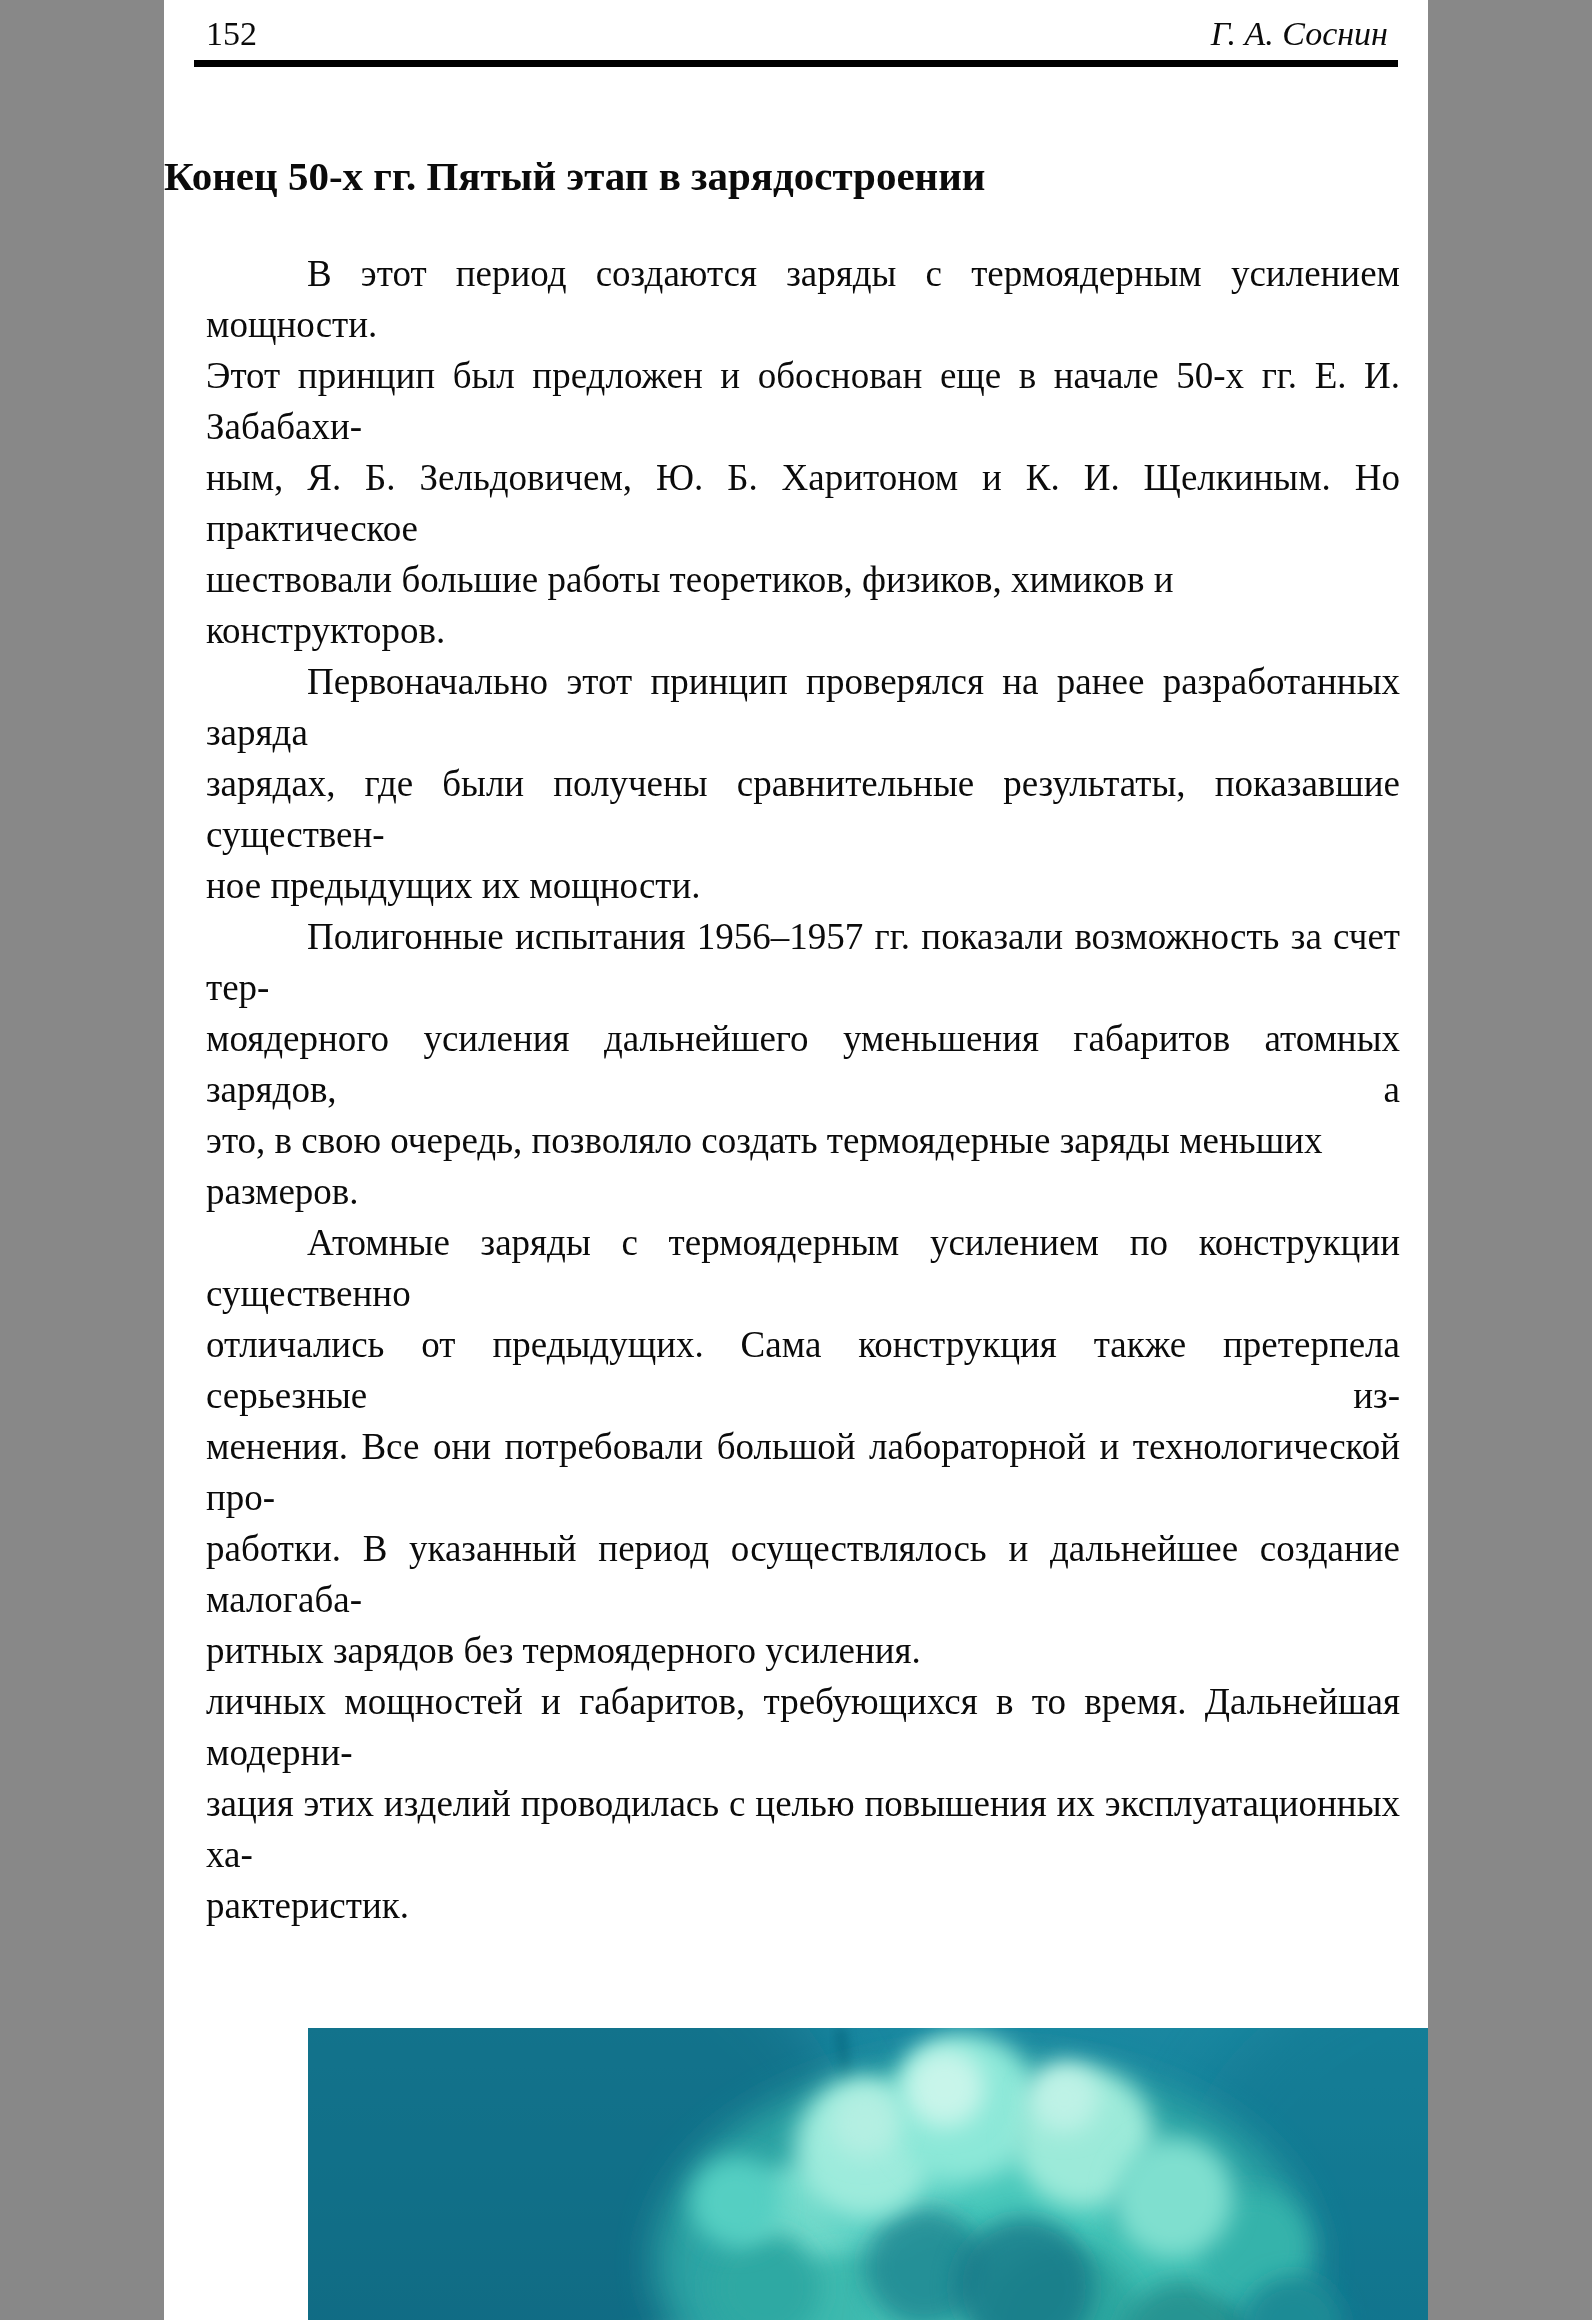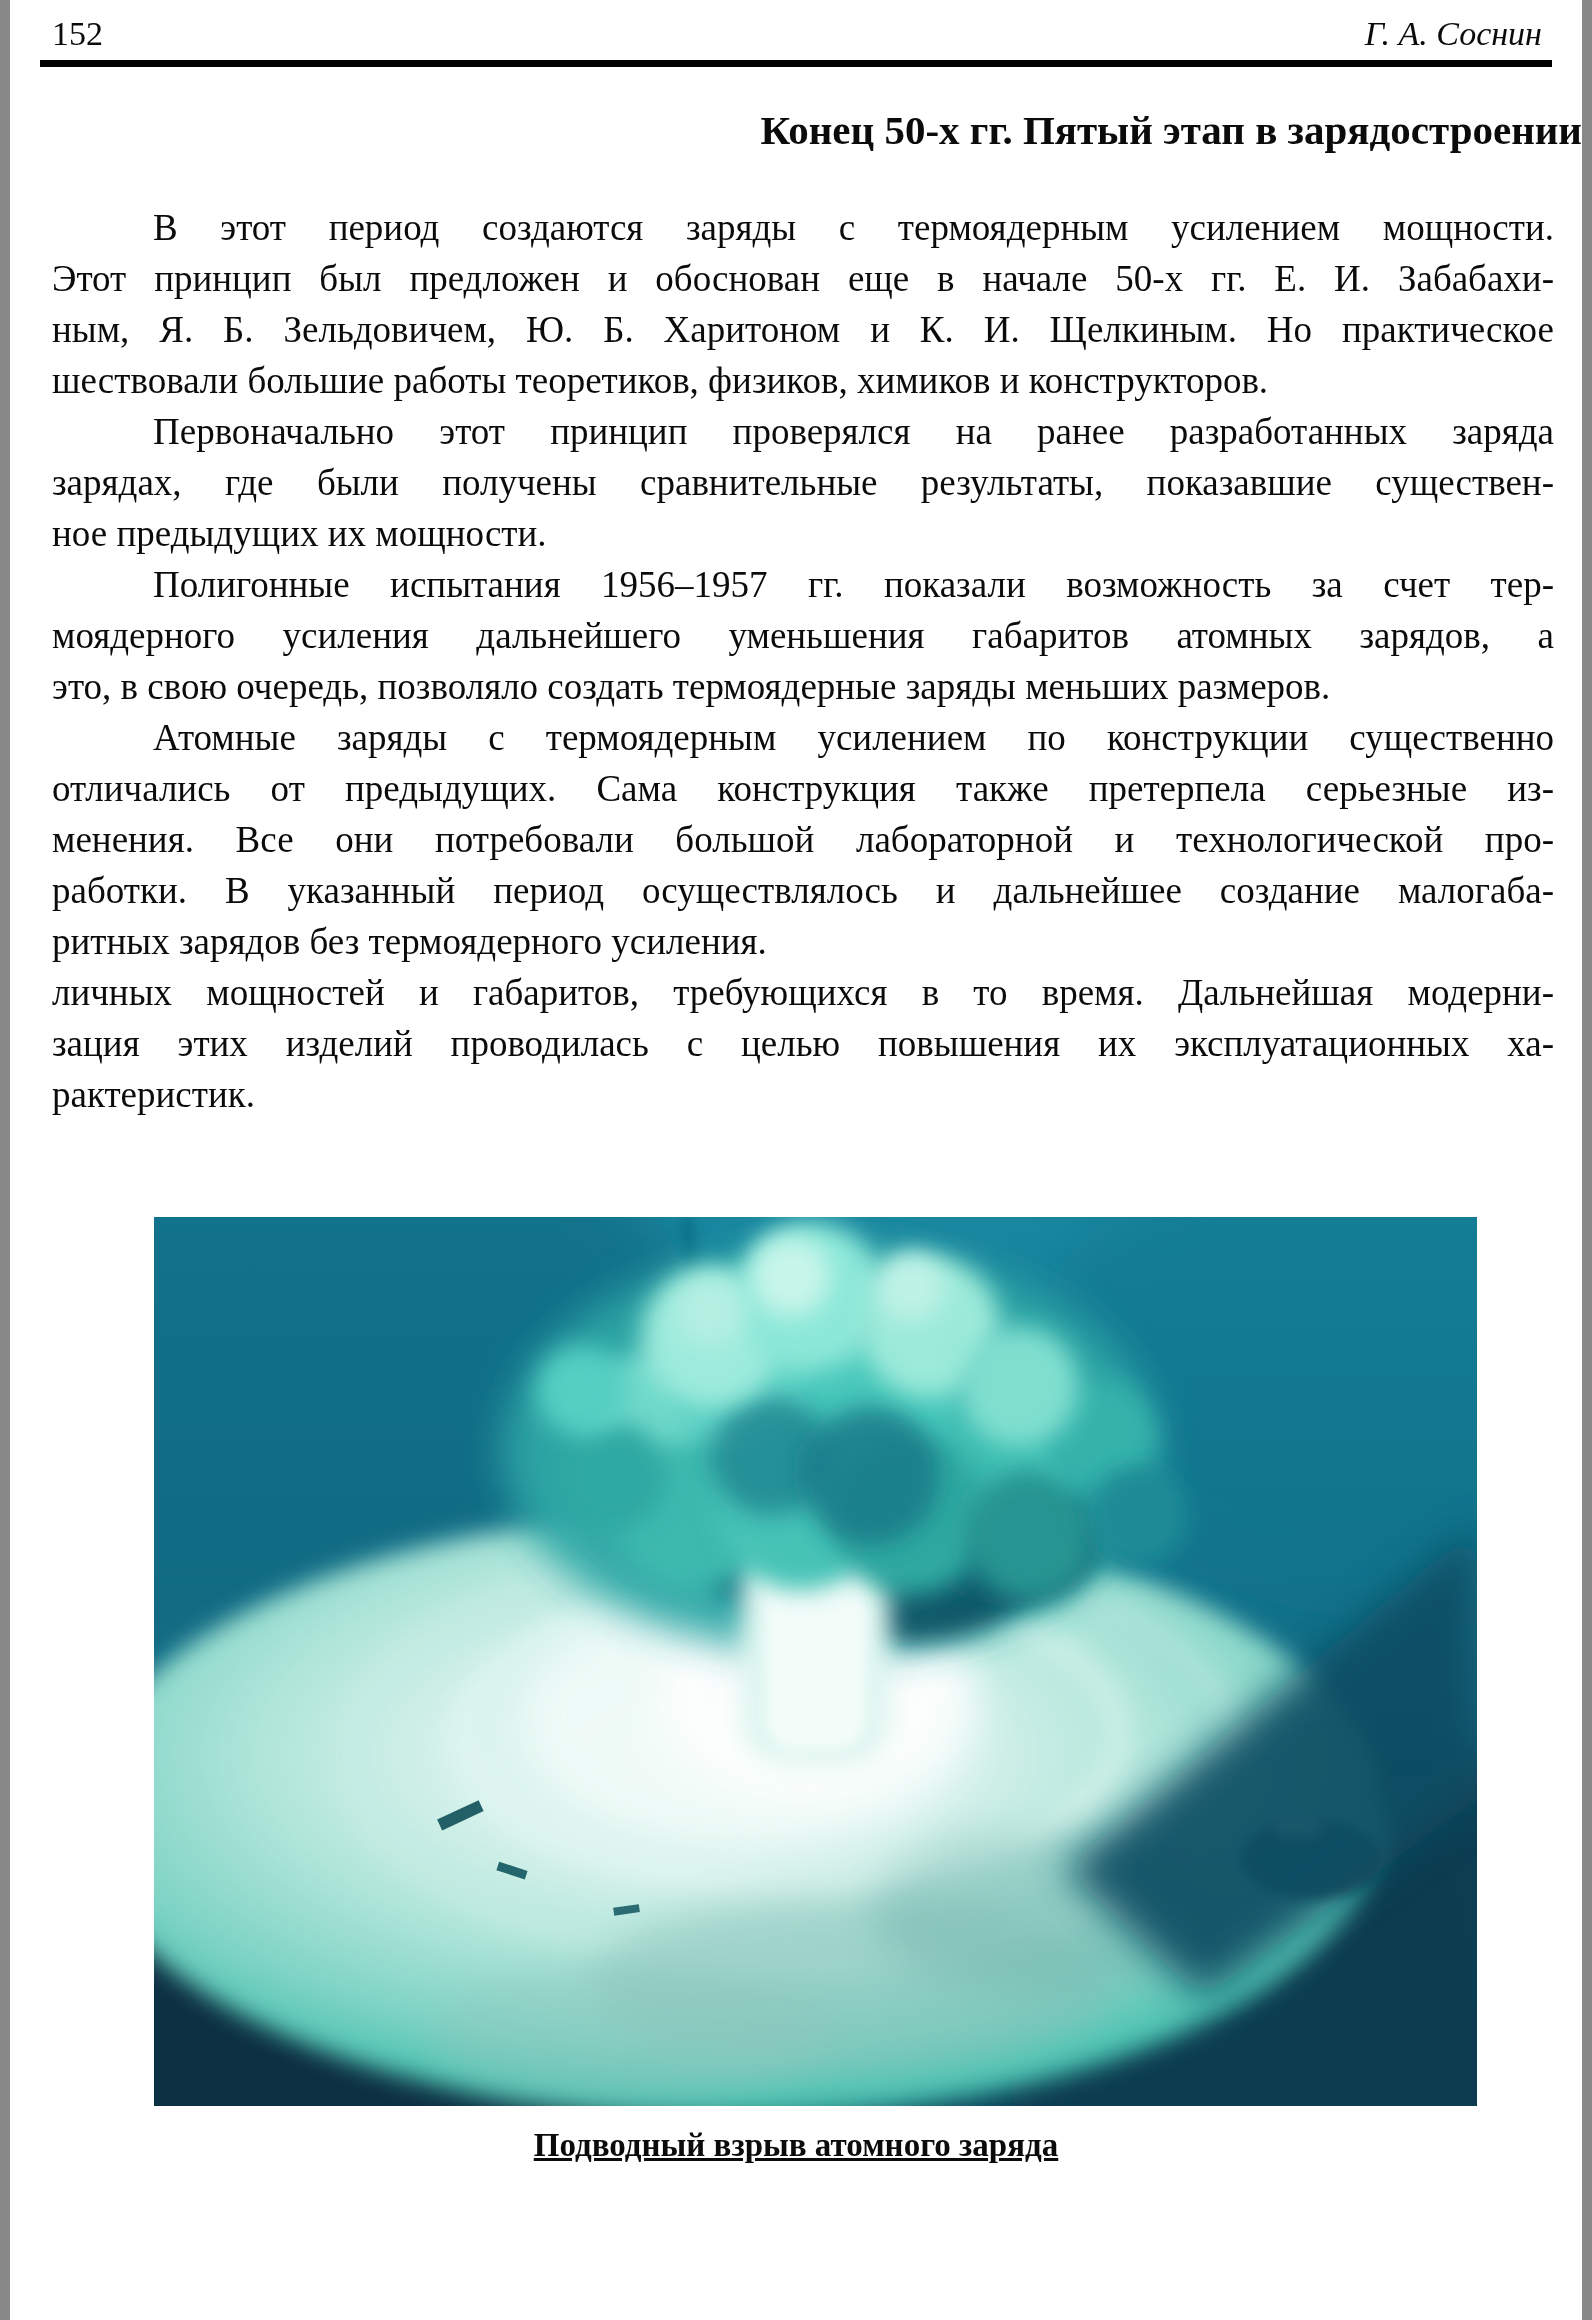--- a/index.html
+++ b/index.html
@@ -4,33 +4,33 @@
 <style>
   :root{
     --water-top:#1a87a0; --water-mid:#14758d; --water-dark:#0b455c; --water-darkest:#072f3f;
     --disc-center:#f0fbf8; --disc-mid:#b0e5da; --disc-edge:#2fb3a4;
     --cloud-light:#9debdc; --cloud-mid:#49c8bb; --cloud-shadow:#157787; --cloud-dark:#0c4f62;
     --stem-white:#f4fdfa; --ink:#0b0b0b; --paper:#ffffff;
   }
   html,body{margin:0;padding:0;}
   body{background:#888;}
   .page{
-    position:relative; width:1572px; height:2320px; background:var(--paper);
+    position:relative; width:1264px; height:2320px; background:var(--paper);
     font-family:"Liberation Serif", serif; color:var(--ink); overflow:hidden;
     margin:0 auto;
   }
   .header{
     display:flex; justify-content:space-between; align-items:baseline;
     padding:14px 40px 0 42px; font-size:34px; line-height:40px;
   }
   .page-number{font-style:normal;}
   .author{font-style:italic;}
   .rule{height:7px; background:#000; margin:6px 30px 0 30px;}
   .title{
-    margin-top:38px; text-align:right; font-weight:bold; font-size:41px; line-height:50px;padding-left:12px;
+    margin-top:84px; text-align:left; font-weight:bold; font-size:41px; line-height:50px;
   }
   .bodytext{margin:47px 28px 0 42px;}
   .line{
     font-size:37px; line-height:51px;
     text-align:justify; text-align-last:justify;
     white-space:normal;
   }
   .line.last{text-align:left; text-align-last:left;}
   .line.indent{text-indent:101px;}
   .figure{margin-top:97px;text-decoration:underline;}

